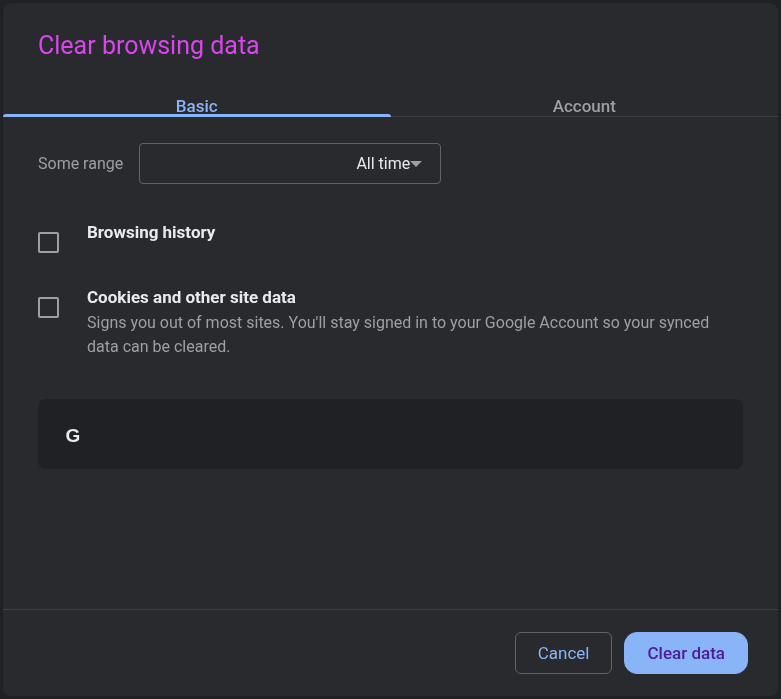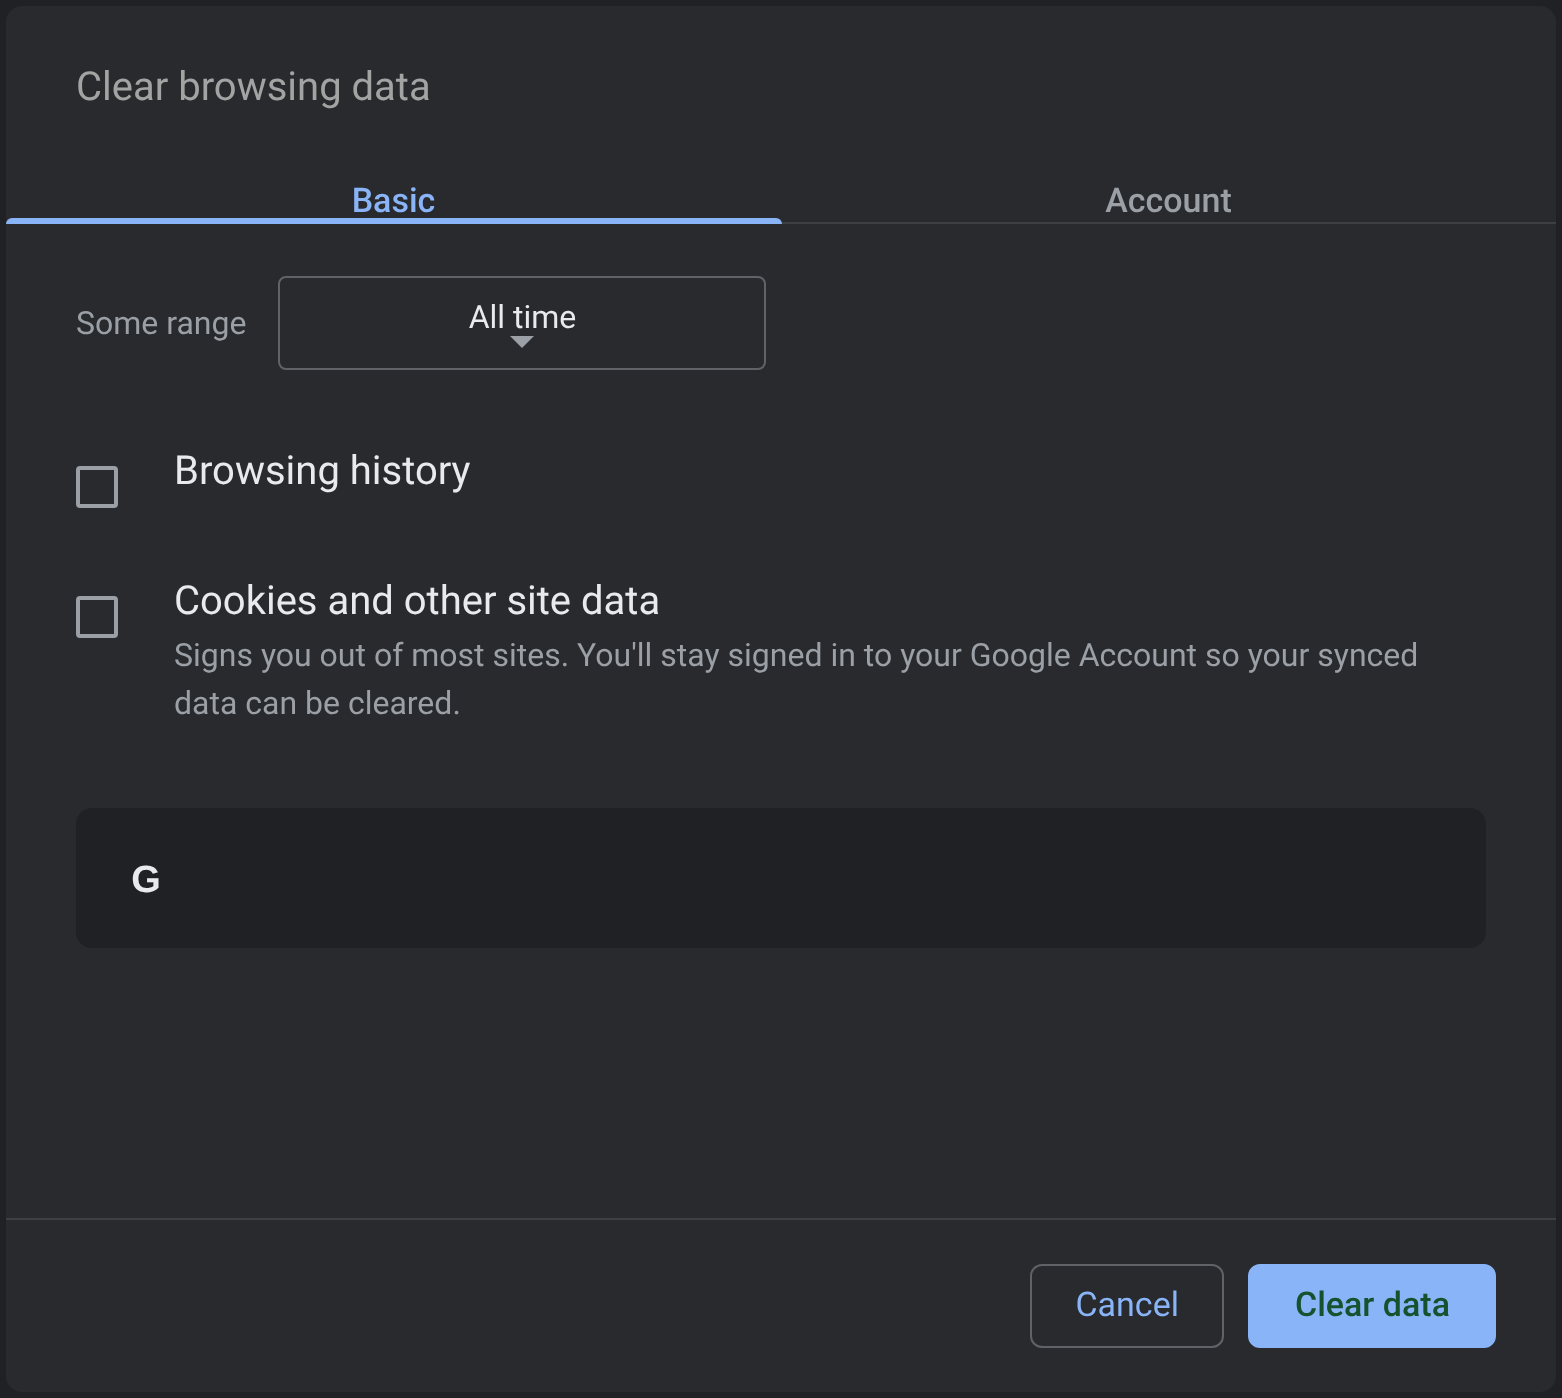--- a/index.html
+++ b/index.html
@@ -19,24 +19,24 @@
       background: #292a2d;
       border-radius: 8px;
       width: 775px;
       height: 693px;
       margin: 3px;
       display: flex;
       flex-direction: column;
       overflow: hidden;
     }
     .dialog-title {
-      font-size: 20px;
+      font-size: 25px;
       font-weight: 400;
       padding: 28px 0 0 35px;
-      color: #a3a3a3;
+      color: #d946ef;
     }
     .tabs {
       display: flex;
       margin-top: 24px;
       border-bottom: 1px solid #3c4043;
     }
     .tab {
       flex: 1;
       text-align: center;
       padding: 12px 0 0 0;
@@ -89,26 +89,25 @@
       color: #9aa0a6;
       font-size: 16px;
     }
     .dropdown {
       background: #292a2d;
       border: 1px solid #5f6368;
       border-radius: 4px;
       padding: 10px 18px;
       color: #e8eaed;
       font-size: 16px;
-      width: 244px;
-      display: flex;
-      justify-content: center;
-      align-items: center;
-      cursor: pointer;
-      flex-direction: column;
+      width: 302px;
+      display: flex;
+      justify-content: flex-end;
+      align-items: center;
+      cursor: pointer;
     }
     .dropdown-arrow {
       width: 0;
       height: 0;
       border-left: 6px solid transparent;
       border-right: 6px solid transparent;
       border-top: 6px solid #9aa0a6;
     }
     .check-item {
       display: flex;
@@ -137,24 +136,24 @@
       width: 6px;
       height: 11px;
       border: solid #202124;
       border-width: 0 2.5px 2.5px 0;
       transform: rotate(45deg) translate(-1px, -1px);
     }
     .check-text {
       flex: 1;
     }
     .check-title {
-      font-size: 20px;
+      font-size: 17px;
       color: #e8eaed;
       margin-bottom: 4px;
-      font-weight: 400;
+      font-weight: 700;
     }
     .check-desc {
       font-size: 16px;
       color: #9aa0a6;
       line-height: 1.5;
     }
     .info-box {
       background: #202124;
       border-radius: 8px;
       padding: 22px 24px;
@@ -196,23 +195,24 @@
       border-radius: 6px;
       font-size: 17px;
       cursor: pointer;
       border: 1px solid #5f6368;
       background: transparent;
       color: #8ab4f8;
       text-align: right;
     }
     .btn-primary {
       background: #8ab4f8;
-      color: #14532d;
+      color: #4c1d95;
       border-color: #8ab4f8;
       font-weight: 500;
+      border-radius: 13px;
     }
   </style>
 </head>
 <body>
 
 <div class="dialog">
   <h1 class="dialog-title">Clear browsing data</h1>
 
   <div class="tabs">
     <div class="tab active">Basic</div>

